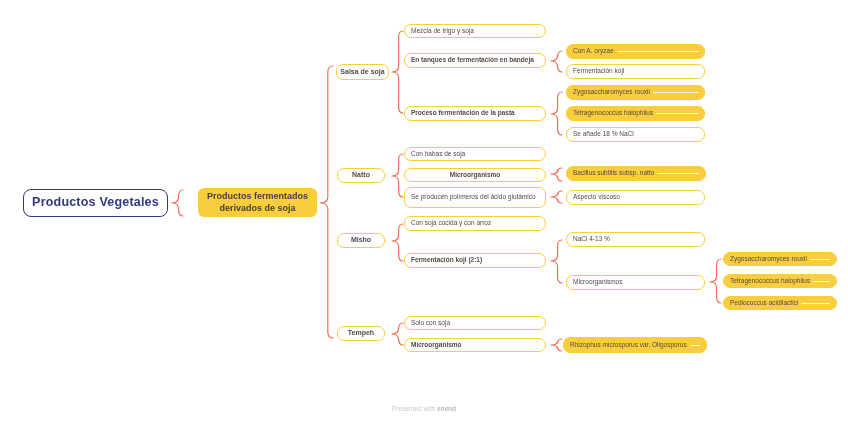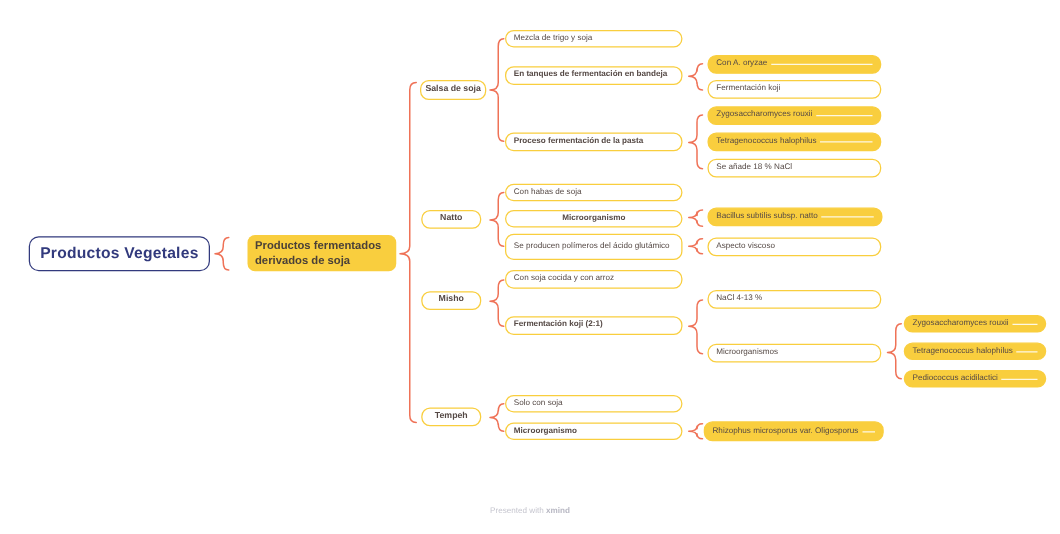--- a/index.html
+++ b/index.html
@@ -20,21 +20,21 @@
     font-size:6.5px;
     color:var(--boxtext,#554945);
     border-radius:7px;
     white-space:nowrap;
     line-height:1.25;
   }
   .n .lbl{display:inline-block;}
   .w{background:#ffffff;border:1px solid var(--yellow,#F9CE3E);}
   .y{background:var(--yellow,#F9CE3E);border:1px solid var(--yellow,#F9CE3E);}
   .b{font-weight:bold;}
-  .c{justify-content:center;}
+  .c{justify-content:center;text-align:center;}
   .wrap{white-space:normal;}
   .tl{
     flex:1 1 auto;min-width:4px;height:1px;
     background:rgba(255,255,255,0.85);
     margin-left:3px;
   }
   .branch{font-size:7px;font-weight:bold;}
   #root-node{
     border:1.8px solid var(--navy,#323A7D);
     border-radius:8px;

